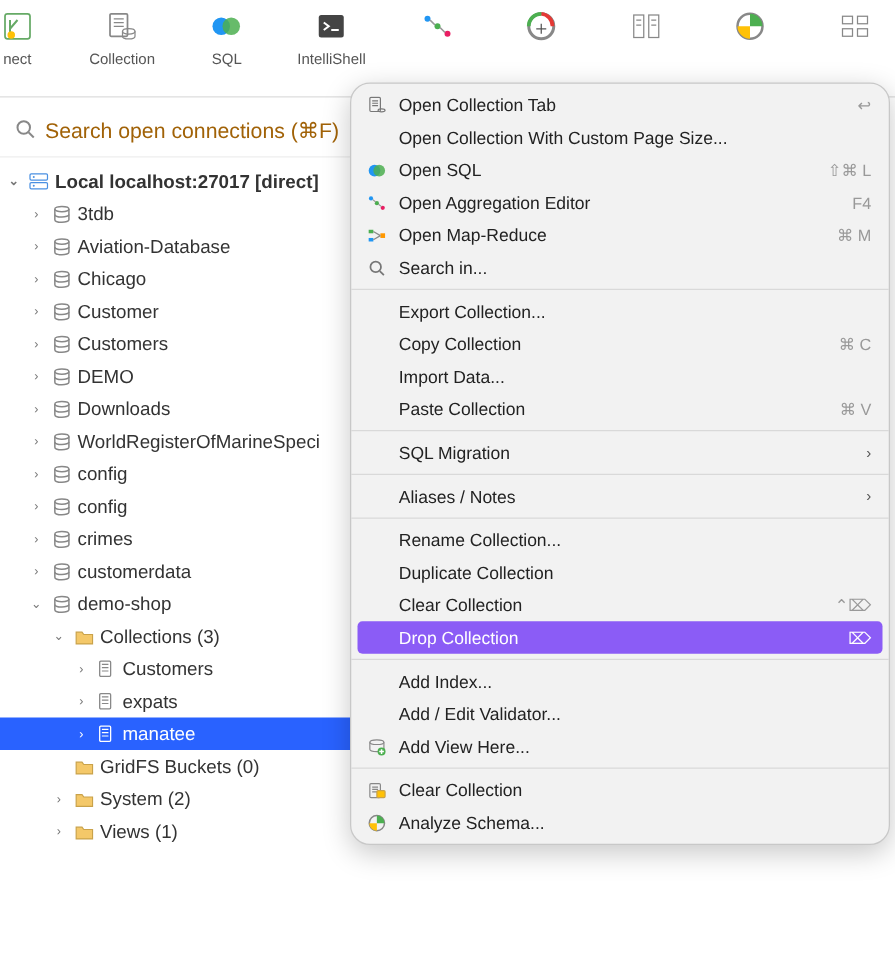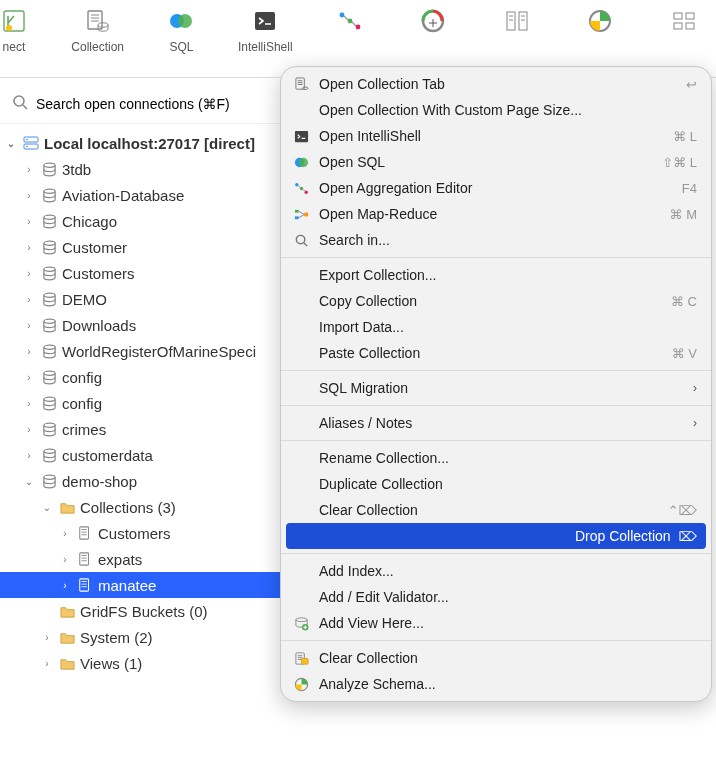--- a/index.html
+++ b/index.html
@@ -44,22 +44,22 @@
   padding: 4px 0 4px 0;
   border-bottom: 1px solid #eee;
 }
 .search-input-row {
   display: flex;
   align-items: center;
   gap: 8px;
   padding: 6px 12px;
 }
 .search-placeholder {
-  color: #000000;
-  font-size: 14px;
+  color: #a16207;
+  font-size: 17px;
 }
 
 
 .tree {
   padding: 6px 0;
   font-size: 15px;
 }
 .tree-row {
   display: flex;
   align-items: center;
@@ -105,27 +105,26 @@
   font-size: 14px;
 }
 .menu-item {
   display: flex;
   align-items: center;
   padding: 4px 14px 4px 10px;
   gap: 8px;
   color: #222;
 }
 .menu-item.highlight {
-  background: #1d4ed8;
+  background: #8b5cf6;
   color: #fff;
   border-radius: 4px;
   margin: 0 5px;
   padding-left: 5px;
   padding-right: 9px;
-  text-align: right;
 }
 .menu-item.highlight .shortcut { color: #fff; }
 .menu-icon {
   width: 20px;
   height: 18px;
   display: inline-flex;
   align-items: center;
   justify-content: center;
 }
 .menu-label { flex: 1; }
@@ -503,30 +502,20 @@
       <span class="menu-label">Open Collection Tab</span>
       <span class="shortcut">↩</span>
     </div>
     <div class="menu-item">
       <span class="menu-icon"></span>
       <span class="menu-label">Open Collection With Custom Page Size...</span>
     </div>
     <div class="menu-item">
       <span class="menu-icon">
         <svg width="15" height="15" viewBox="0 0 16 16">
-          <rect x="1" y="2" width="14" height="12" rx="1" fill="#444"></rect>
-          <path d="M4 6 L6 8 L4 10 M8 10 H12" stroke="#fff" stroke-width="1.3" fill="none"></path>
-        </svg>
-      </span>
-      <span class="menu-label">Open IntelliShell</span>
-      <span class="shortcut">⌘ L</span>
-    </div>
-    <div class="menu-item">
-      <span class="menu-icon">
-        <svg width="15" height="15" viewBox="0 0 16 16">
           <circle cx="6" cy="8" r="5" fill="#2196f3"></circle>
           <circle cx="10" cy="8" r="5" fill="#4caf50" fill-opacity="0.85"></circle>
         </svg>
       </span>
       <span class="menu-label">Open SQL</span>
       <span class="shortcut">⇧⌘ L</span>
     </div>
     <div class="menu-item">
       <span class="menu-icon">
         <svg width="15" height="15" viewBox="0 0 16 16">

